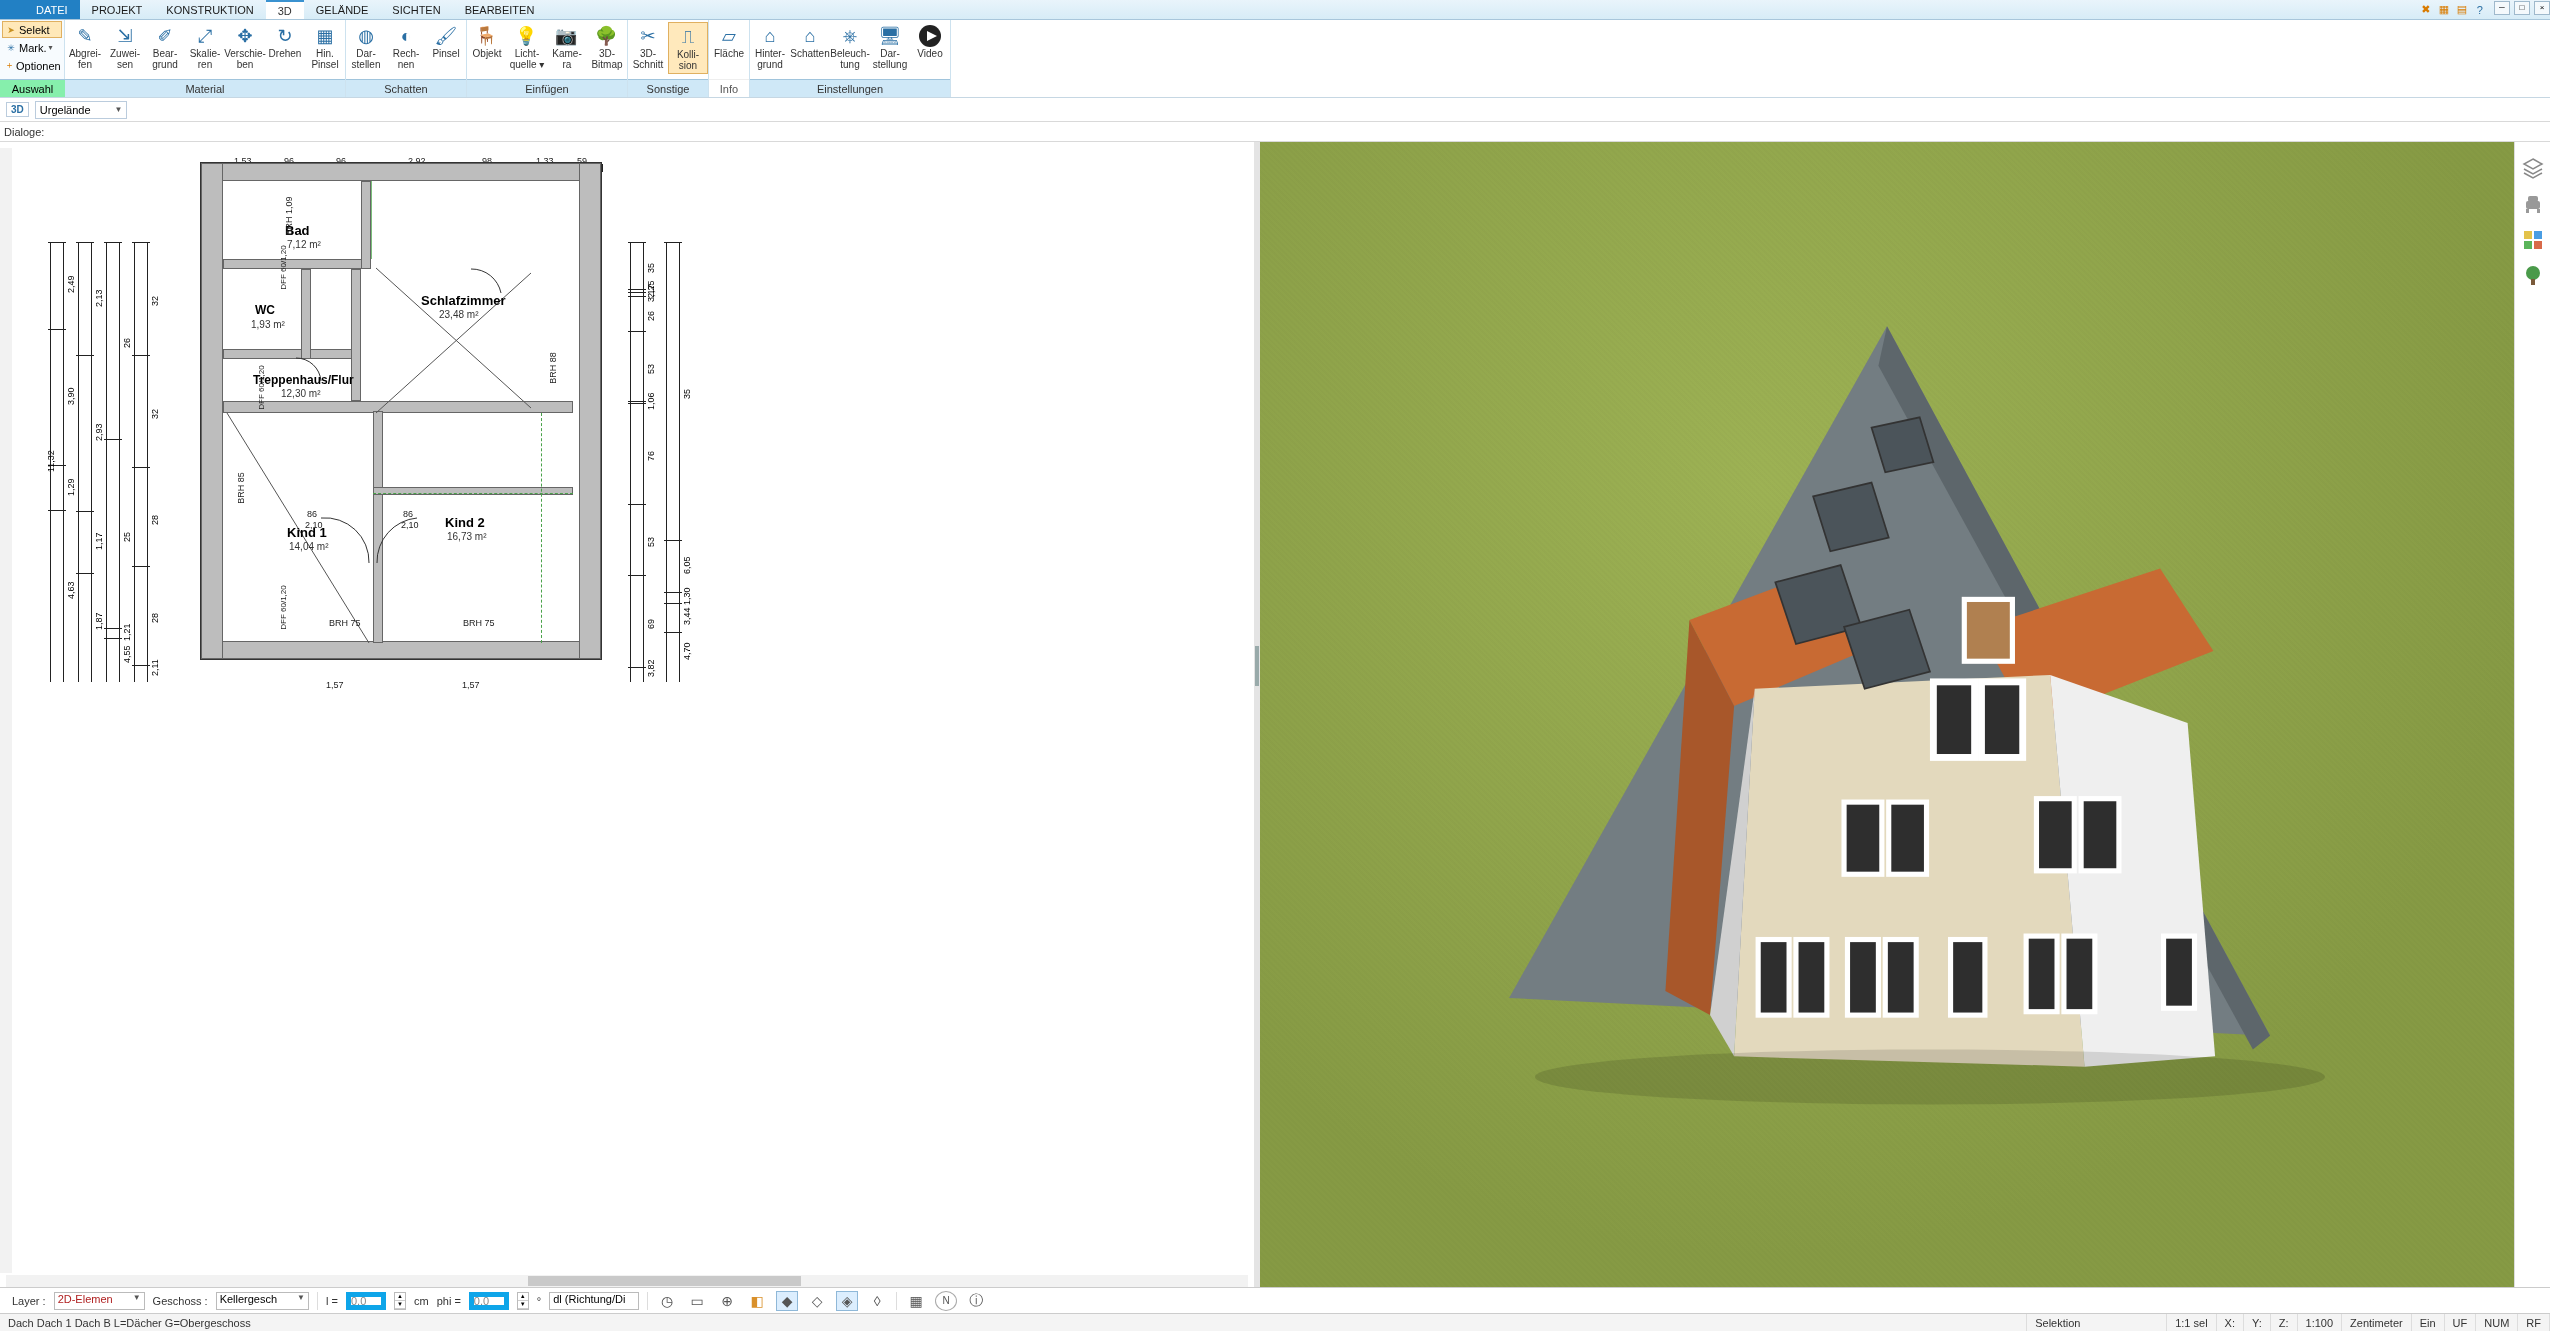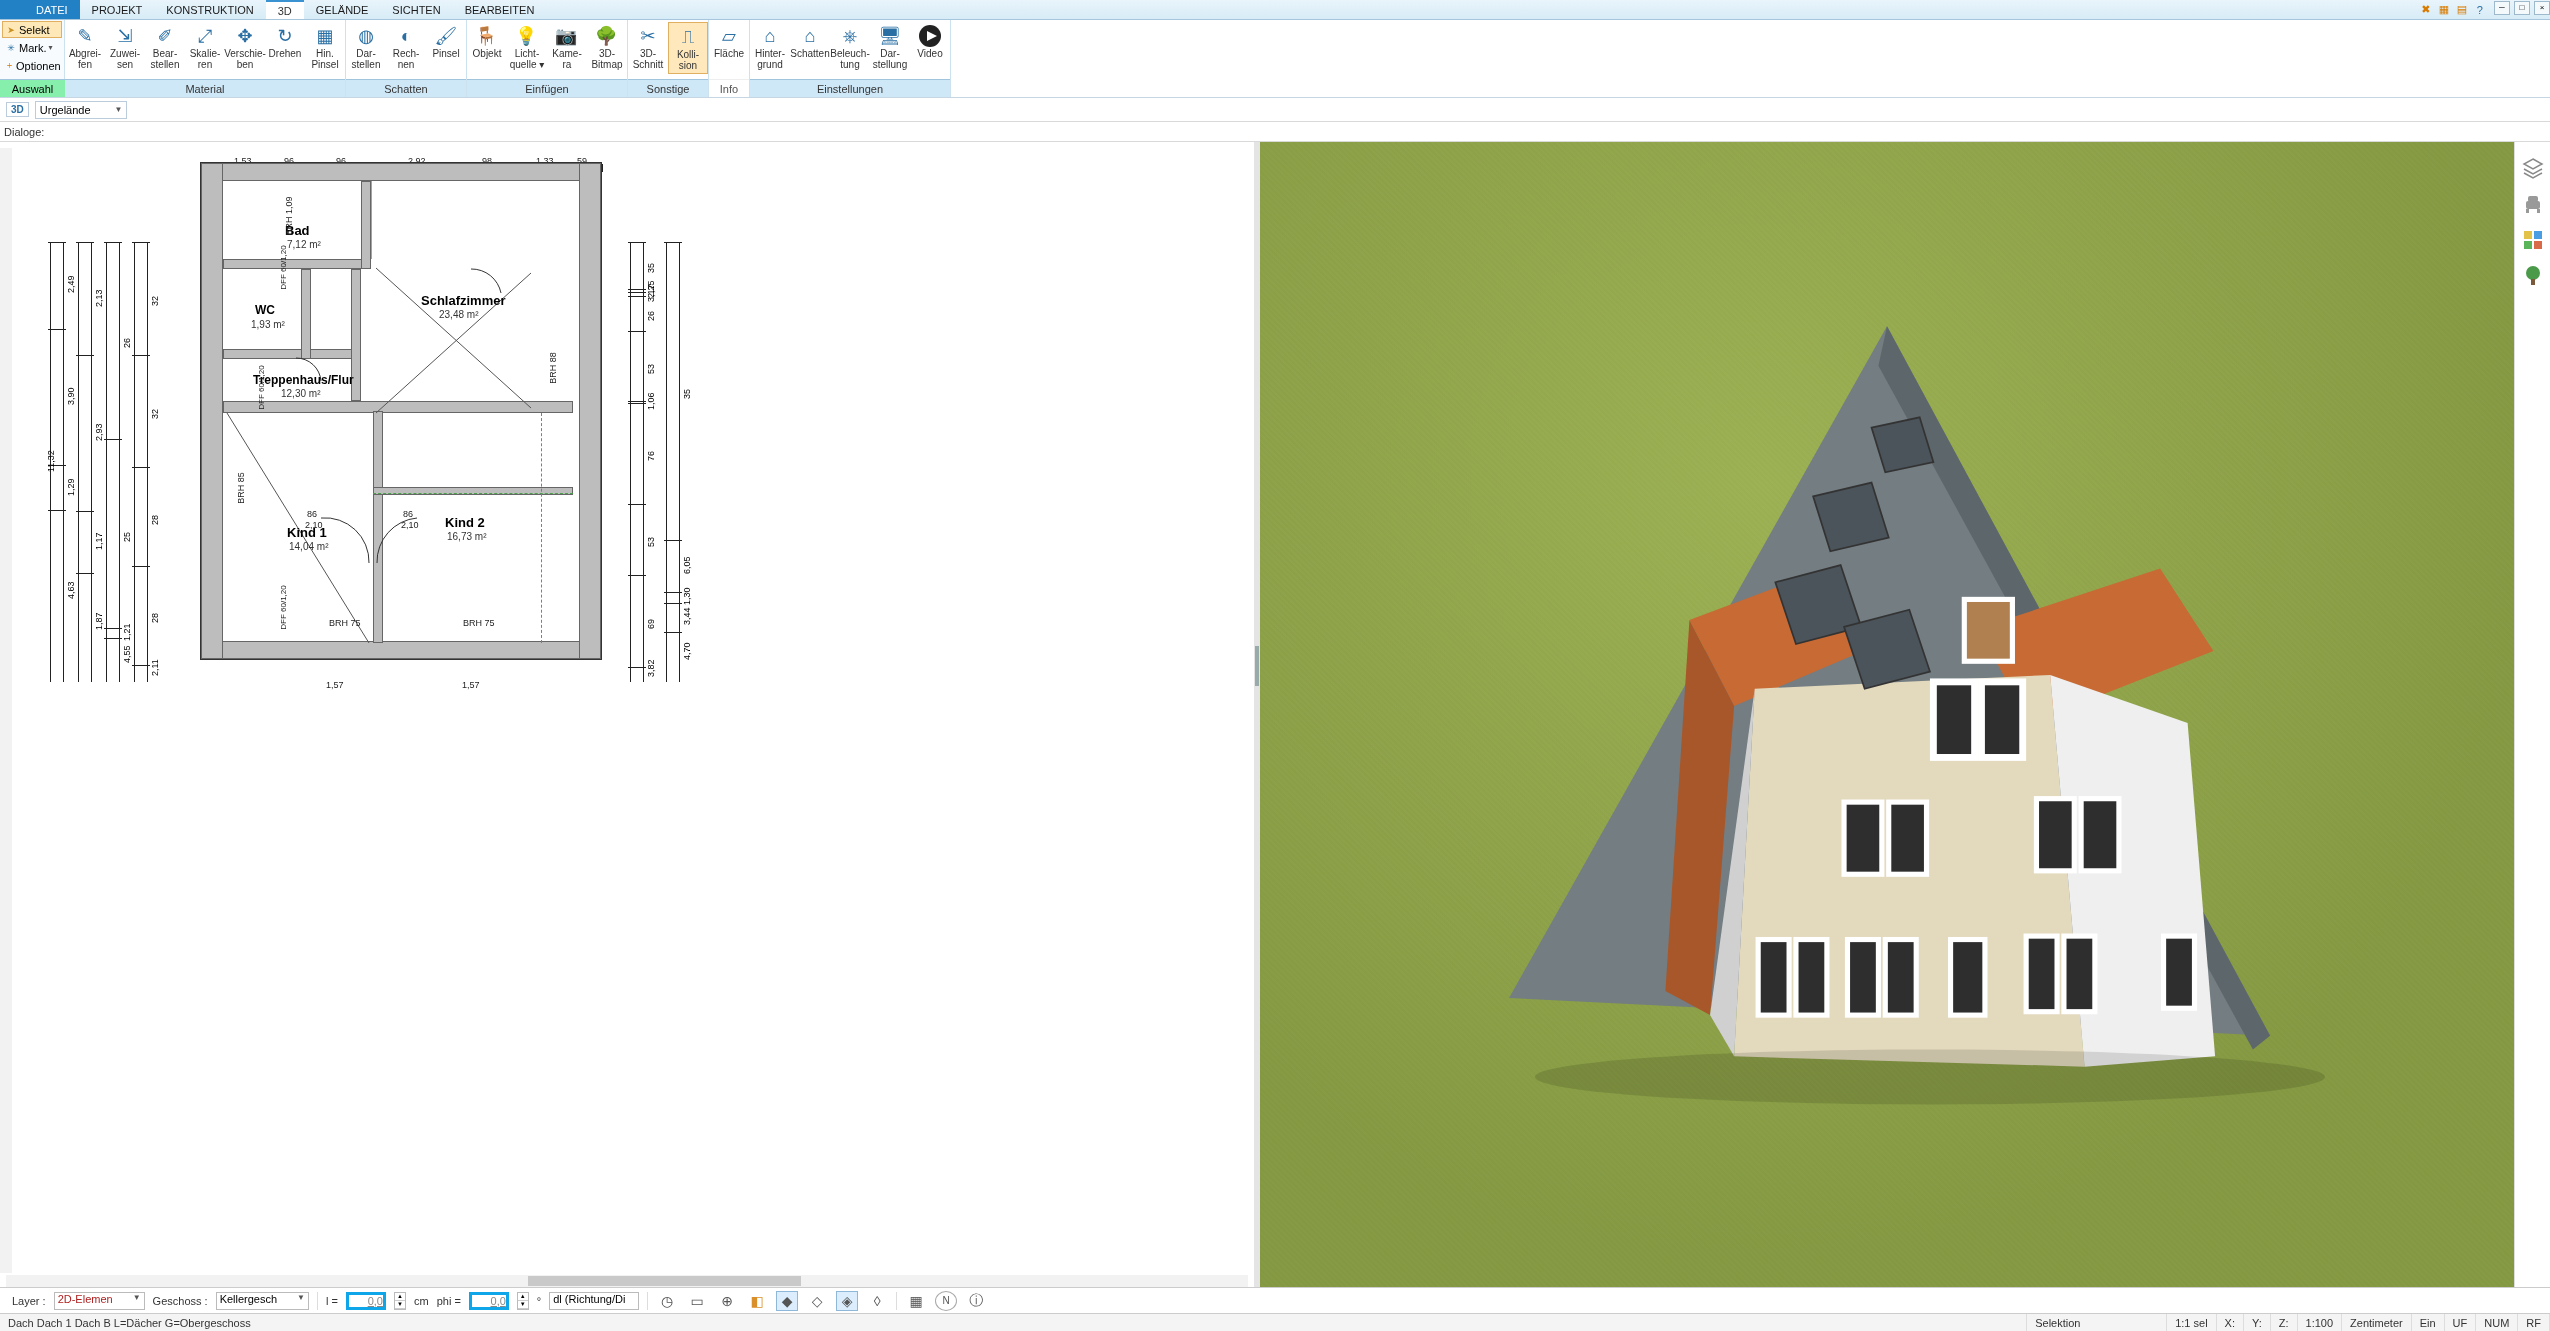--- a/index.html
+++ b/index.html
@@ -75,21 +75,21 @@
 
 .grass { position:absolute; inset:0; background: radial-gradient(circle at 40% 30%, #9db254, #869a44 70%); }
 .grass::after{content:"";position:absolute;inset:0;background-image:repeating-linear-gradient(45deg,rgba(0,0,0,0.015) 0 2px,transparent 2px 4px);}
 
 
 .bottombar { height: 26px; background: #fff; border-top: 1px solid #ccc; display: flex; align-items: center; gap: 8px; padding: 0 12px;}
 .blabel{color:#333;}
 .bcombo{height:18px;border:1px solid #bbb;display:flex;align-items:flex-start;padding:0 3px;gap:20px;background:#fff;}
 .bcombo.red{color:#b02020;}
 .bcombo .ar{font-size:8px;color:#555;}
-.binput{width:40px;height:18px;border:3px solid #0ea5e9;text-align:right;color:#888;background:#fff;text-decoration:underline;}
+.binput{width:40px;height:18px;border:5px solid #0ea5e9;text-align:left;color:#888;background:#fff;text-decoration:underline;}
 .bspin{width:12px;height:18px;border:1px solid #bbb;display:flex;flex-direction:column;}
 .bspin span{flex:1;font-size:6px;display:flex;align-items:center;justify-content:center;border-bottom:1px solid #ccc;}
 .bico{width:22px;height:20px;border:1px solid transparent;display:flex;align-items:center;justify-content:center;font-size:14px;color:#555;cursor:pointer;}
 .bico.on{background:#dceefe;border:1px solid #8fb8d8;}
 .bsep{width:1px;height:18px;background:#ddd;}
 
 
 .statusbar { height: 18px; background: #f4f4f4; border-top: 1px solid #ccc; display: flex; align-items: center; font-size: 10px; color:#333;text-align:right;}
 .statusbar .cell{padding:0 8px;border-right:1px solid #ddd;height:100%;display:flex;align-items:center;}
 .statusbar .grow{flex:1;}
@@ -149,21 +149,21 @@
 fen</div>
         </div>
         <div class="rbtn">
           <div class="ico">⇲</div>
           <div class="lab">Zuwei-
 sen</div>
         </div>
         <div class="rbtn">
           <div class="ico">✐</div>
           <div class="lab">Bear-
-stellen</div>
+grund</div>
         </div>
         <div class="rbtn">
           <div class="ico">⤢</div>
           <div class="lab">Skalie-
 ren</div>
         </div>
         <div class="rbtn">
           <div class="ico">✥</div>
           <div class="lab">Verschie-
 ben</div>

